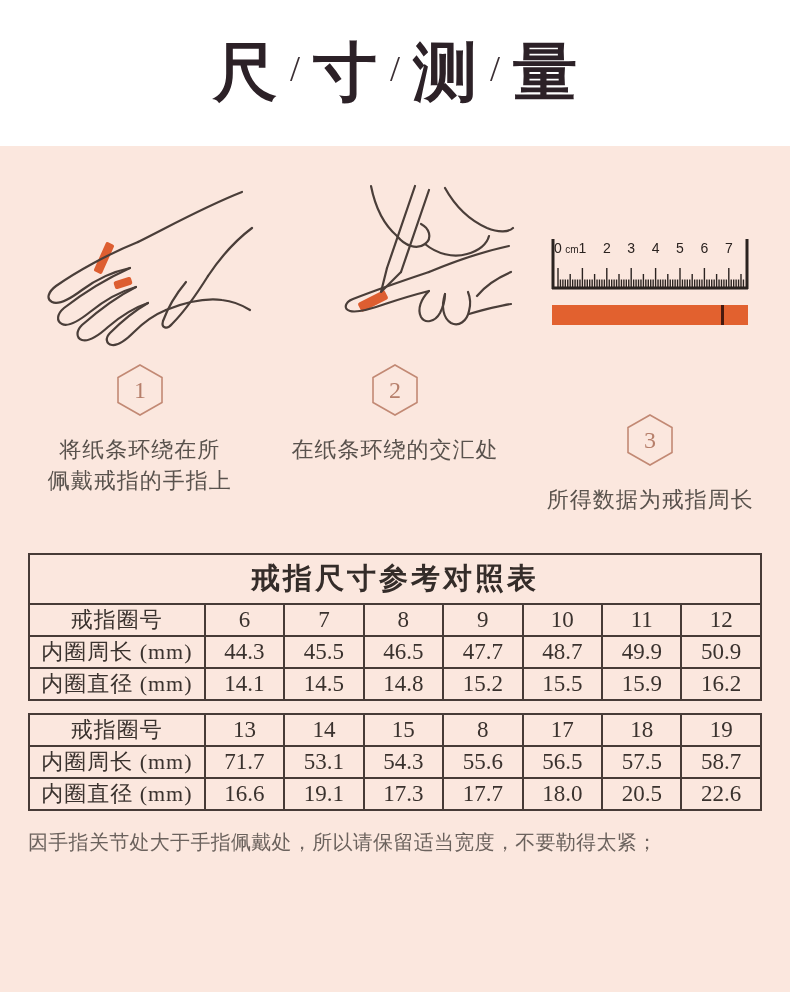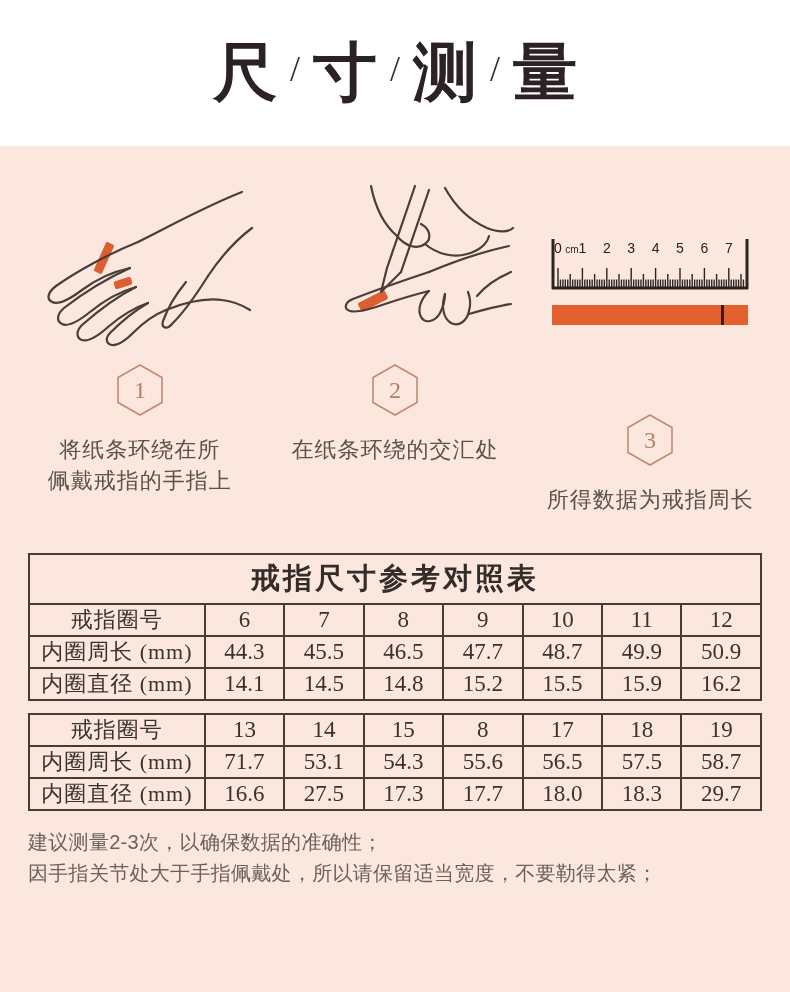--- a/index.html
+++ b/index.html
@@ -311,30 +311,29 @@
         <td>53.1</td>
         <td>54.3</td>
         <td>55.6</td>
         <td>56.5</td>
         <td>57.5</td>
         <td>58.7</td>
       </tr>
       <tr>
         <td class="row-label">内圈直径 (mm)</td>
         <td>16.6</td>
-        <td>27.5</td>
+        <td>19.1</td>
         <td>17.3</td>
         <td>17.7</td>
         <td>18.0</td>
-        <td>18.3</td>
-        <td>29.7</td>
+        <td>20.5</td>
+        <td>22.6</td>
       </tr>
     </tbody>
       </table>
   </div>
 
   <div class="tips">
-    <div class="tip-line">建议测量2-3次，以确保数据的准确性；</div>
     <div class="tip-line">因手指关节处大于手指佩戴处，所以请保留适当宽度，不要勒得太紧；</div>
 
   </div>
 
 </div>
 
 </body></html>

